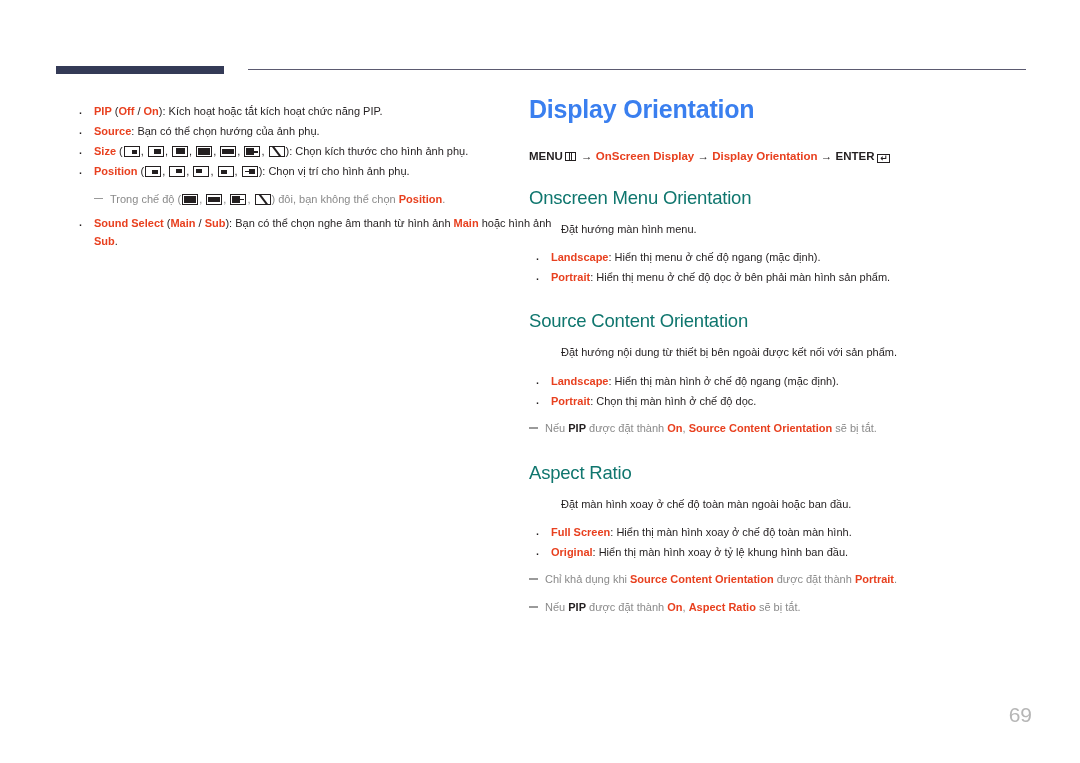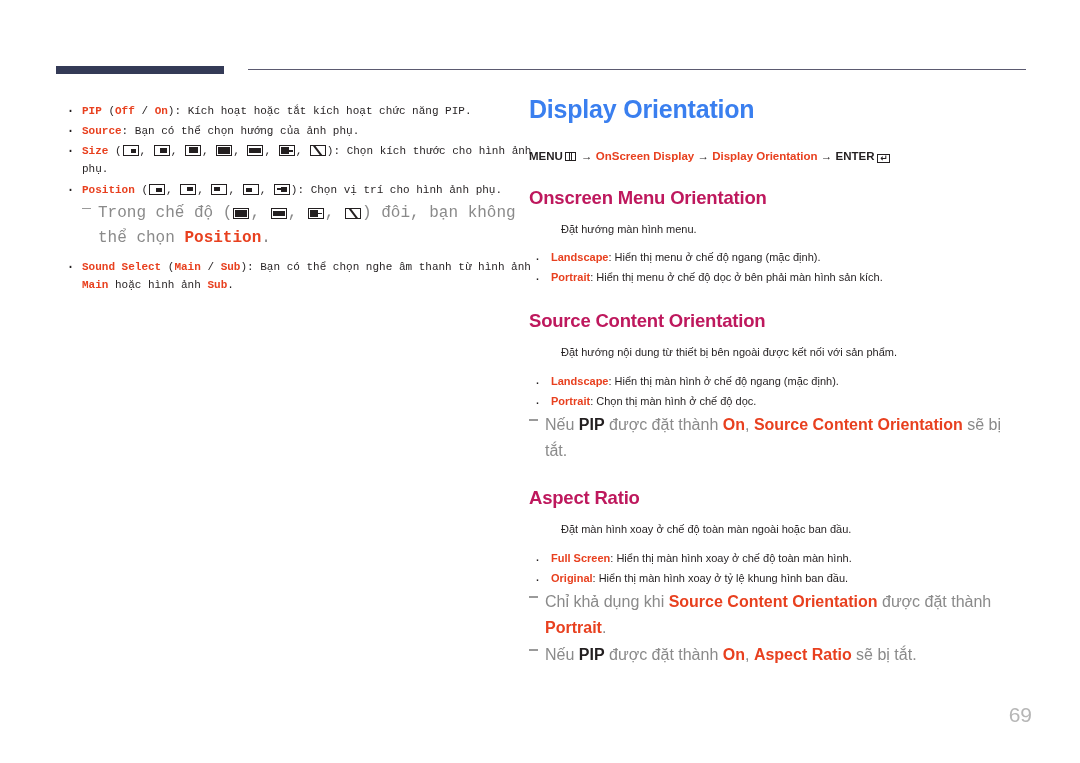--- a/index.html
+++ b/index.html
@@ -8,47 +8,47 @@
     font-family:"Liberation Sans","DejaVu Sans",sans-serif;
     color:#231f20;overflow:hidden;position:relative;
   }
   .page{position:relative;width:1080px;height:763px;}
 
   
   .hdr-bar{position:absolute;left:56px;top:66px;width:168px;height:8px;background:#343a56;}
   .hdr-line{position:absolute;left:248px;top:69px;width:778px;height:1px;background:#5b5a70;}
 
   
-  .col-left{position:absolute;left:60px;top:96px;width:480px;font-family:Liberation Mono, monospace;}
+  .col-left{position:absolute;left:72px;top:96px;width:480px;}
   .col-right{position:absolute;left:529px;top:96px;width:480px;}
 
   
   .h1{
     font-size:25px;font-weight:bold;color:#3a7fef;letter-spacing:-0.2px;
     line-height:1.1;margin:0 0 0 0;
   }
   .menupath{font-size:11.5px;font-weight:bold;color:#231f20;margin-top:26px;white-space:nowrap;}
   .menupath .rd{color:#e8401f;}
-  .h2{font-size:18.5px;font-weight:bold;color:#be185d;margin:24px 0 0 0;letter-spacing:-0.2px;}
+  .h2{font-size:18.5px;font-weight:normal;color:#0f766e;margin:24px 0 0 0;letter-spacing:-0.2px;}
   .lead{font-size:11px;color:#231f20;margin-top:12px;line-height:1.5;padding-left:32px;}
 
   ul.blist{list-style:none;margin:6px 0 0 0;padding:0;}
   ul.blist li{
     position:relative;padding-left:22px;font-size:11px;line-height:1.65;
     color:#231f20;margin-bottom:2px;
   }
   ul.blist li:before{
     content:"\00b7";position:absolute;left:6px;top:-2px;
     font-size:15px;color:#231f20;line-height:1.6;
   }
   .rd{color:#e8401f;font-weight:bold;}
 
   .note{
-    position:relative;padding-left:16px;font-size:16px;line-height:1.6;
-    color:#8a8a8a;margin-top:2px;
+    position:relative;padding-left:16px;font-size:11px;line-height:1.6;
+    color:#8a8a8a;margin-top:10px;
   }
   .note:before{
     content:"";position:absolute;left:0px;top:7px;width:9px;height:1.5px;background:#9a9a9a;
   }
   .note .rd{color:#e8401f;font-weight:bold;}
   .note .bk{color:#231f20;font-weight:bold;}
 
   
   .note-indent{margin-left:22px;}
 
@@ -152,21 +152,21 @@
       <span>ENTER</span><span class="g-ent">↵</span>
     </div>
 
     <h2 class="h2">Onscreen Menu Orientation</h2>
     <p class="lead">Đặt hướng màn hình menu.</p>
     <ul class="blist">
       <li>
         <span class="rd">Landscape</span><span>: Hiển thị menu ở chế độ ngang (mặc định).</span>
       </li>
       <li>
-        <span class="rd">Portrait</span><span>: Hiển thị menu ở chế độ dọc ở bên phải màn hình sản kích.</span>
+        <span class="rd">Portrait</span><span>: Hiển thị menu ở chế độ dọc ở bên phải màn hình sản phẩm.</span>
       </li>
     </ul>
 
     <h2 class="h2">Source Content Orientation</h2>
     <p class="lead">Đặt hướng nội dung từ thiết bị bên ngoài được kết nối với sản phẩm.</p>
     <ul class="blist">
       <li>
         <span class="rd">Landscape</span><span>: Hiển thị màn hình ở chế độ ngang (mặc định).</span>
       </li>
       <li>

